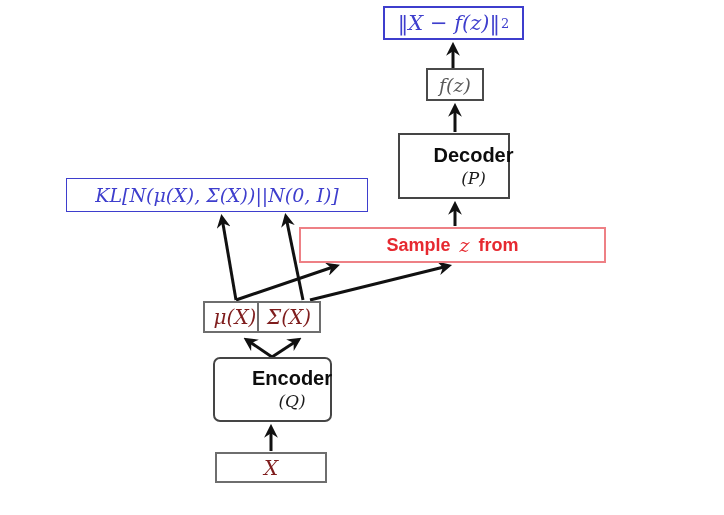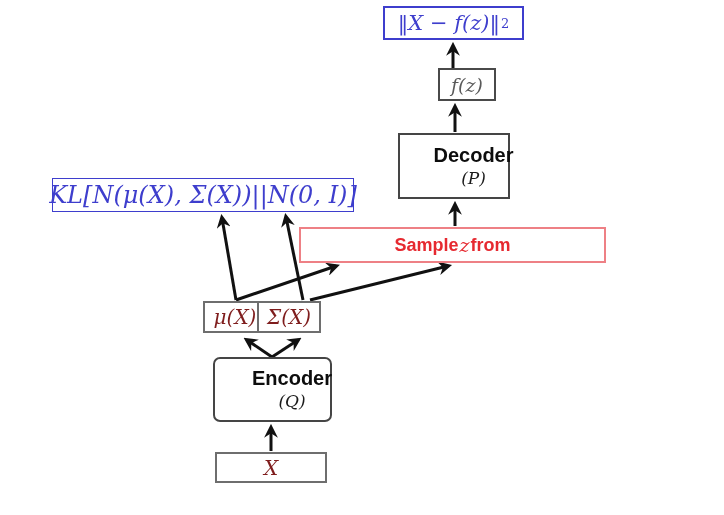--- a/index.html
+++ b/index.html
@@ -54,26 +54,26 @@
     border: 2px solid #ee8085;
     color: #e62930;
   }
   .bold-sans {
     font-family: "Liberation Sans", sans-serif;
     font-weight: bold;
     font-style: normal;
   }
   #recon-loss { left: 383px; top: 6px;  width: 141px; height: 34px; font-size: 21px; }
   #recon-loss sup { font-size: 13px; font-style: normal; margin-left: 1px; }
-  #fz-box     { left: 426px; top: 68px; width: 58px;  height: 33px; font-size: 19px; border-color:#4a4a4a; color:#5a5a5a;margin-left:12px;}
+  #fz-box     { left: 426px; top: 68px; width: 58px;  height: 33px; font-size: 19px; border-color:#4a4a4a; color:#5a5a5a;}
   #decoder-box{ left: 398px; top: 133px;width: 112px; height: 66px; }
   #decoder-box .block-label { font-size: 20px; }
   #decoder-box .block-param { font-size: 17px; color:#1a1a1a; }
-  #kl-box     { left: 52px;  top: 178px;width: 302px; height: 34px; font-size: 24px; border-width:1.5px;}
-  #sample-box { left: 299px; top: 227px;width: 307px; height: 36px; font-size: 18px; gap: 1px; }
+  #kl-box     { left: 66px;  top: 178px;width: 302px; height: 34px; font-size: 19px; border-width:1.5px;}
+  #sample-box { left: 299px; top: 227px;width: 307px; height: 36px; font-size: 18px; gap: 9px; }
   #sample-box .math { font-size: 19px; }
   #mu-box     { left: 203px; top: 301px;width: 64px;  height: 32px; font-size: 20px; }
   #sigma-box  { left: 257px; top: 301px;width: 64px;  height: 32px; font-size: 20px; }
   #encoder-box{ left: 213px; top: 357px;width: 119px; height: 65px; border-radius: 7px; }
   #encoder-box .block-label { font-size: 20px; }
   #encoder-box .block-param { font-size: 17px; color:#1a1a1a; }
   #x-box      { left: 215px; top: 452px;width: 112px; height: 31px; font-size: 20px; }
 </style>
 </head>
 <body>

